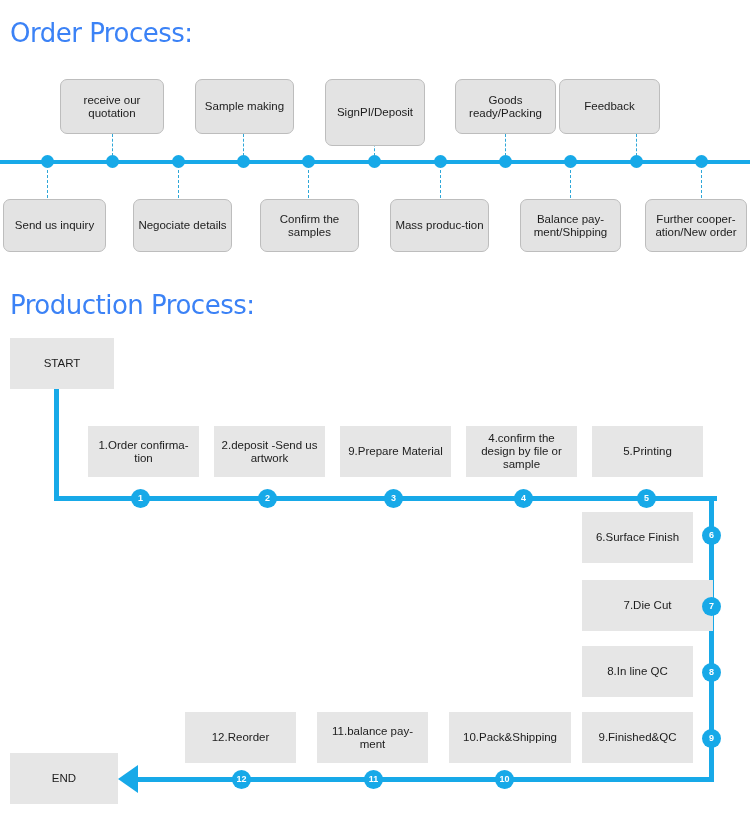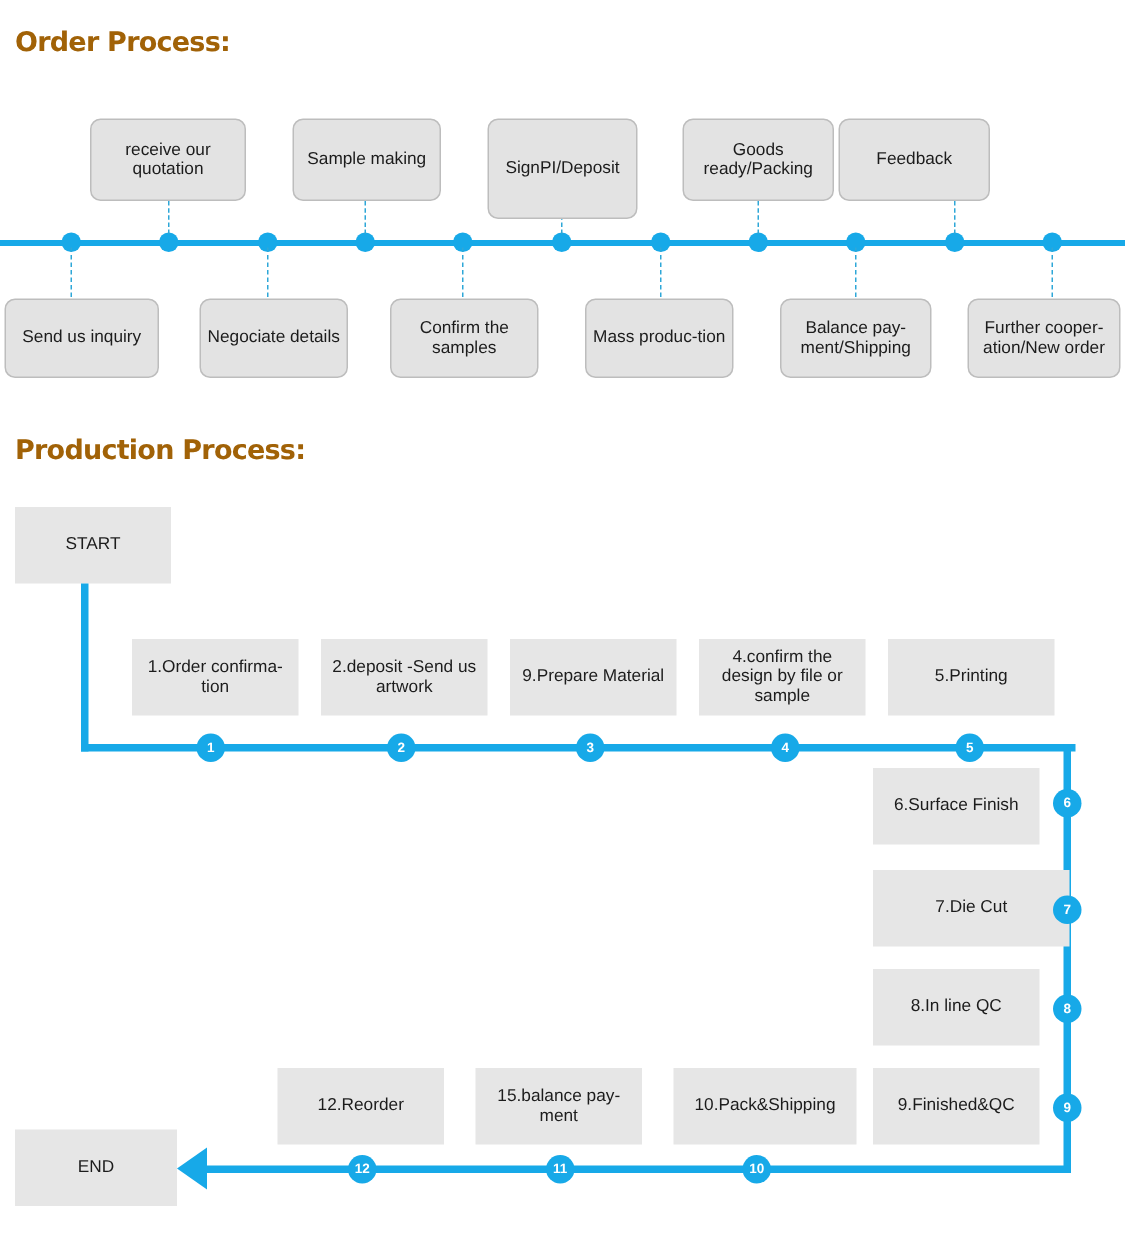--- a/index.html
+++ b/index.html
@@ -13,24 +13,24 @@
     height: 837px;
     background: #ffffff;
     font-family: "Liberation Sans", sans-serif;
     overflow: hidden;
   }
 
   
   .section-title {
     position: absolute;
     font-family: "DejaVu Sans", sans-serif;
-    font-weight: bold;
-    font-size: 18px;
+    font-weight: normal;
+    font-size: 26px;
     letter-spacing: -0.5px;
-    color: #a16207;
+    color: #3b82f6;
     white-space: nowrap;
   }
   #title-order   { left: 10px; top: 18px; }
   #title-prod    { left: 10px; top: 290px; }
 
   
   .rbox {
     position: absolute;
     box-sizing: border-box;
     background: #e3e3e3;
@@ -191,21 +191,21 @@
   <div class="sbox" style="left:340px;top:426px;width:111px;height:51px">9.Prepare Material</div>
   <div class="sbox" style="left:466px;top:426px;width:111px;height:51px">4.confirm the design by file or sample</div>
   <div class="sbox" style="left:592px;top:426px;width:111px;height:51px">5.Printing</div>
 
   <div class="sbox" style="left:582px;top:512px;width:111px;height:51px">6.Surface Finish</div>
   <div class="sbox" style="left:582px;top:580px;width:131px;height:51px">7.Die Cut</div>
   <div class="sbox" style="left:582px;top:646px;width:111px;height:51px">8.In line QC</div>
   <div class="sbox" style="left:582px;top:712px;width:111px;height:51px">9.Finished&amp;QC</div>
 
   <div class="sbox" style="left:449px;top:712px;width:122px;height:51px">10.Pack&amp;Shipping</div>
-  <div class="sbox" style="left:317px;top:712px;width:111px;height:51px">15.balance pay-ment</div>
+  <div class="sbox" style="left:317px;top:712px;width:111px;height:51px">11.balance pay-ment</div>
   <div class="sbox" style="left:185px;top:712px;width:111px;height:51px">12.Reorder</div>
 
   <div class="num-dot" style="left:131px;top:489px">1</div>
   <div class="num-dot" style="left:258px;top:489px">2</div>
   <div class="num-dot" style="left:384px;top:489px">3</div>
   <div class="num-dot" style="left:514px;top:489px">4</div>
   <div class="num-dot" style="left:637px;top:489px">5</div>
 
   <div class="num-dot" style="left:702px;top:526px">6</div>
   <div class="num-dot" style="left:702px;top:597px">7</div>

